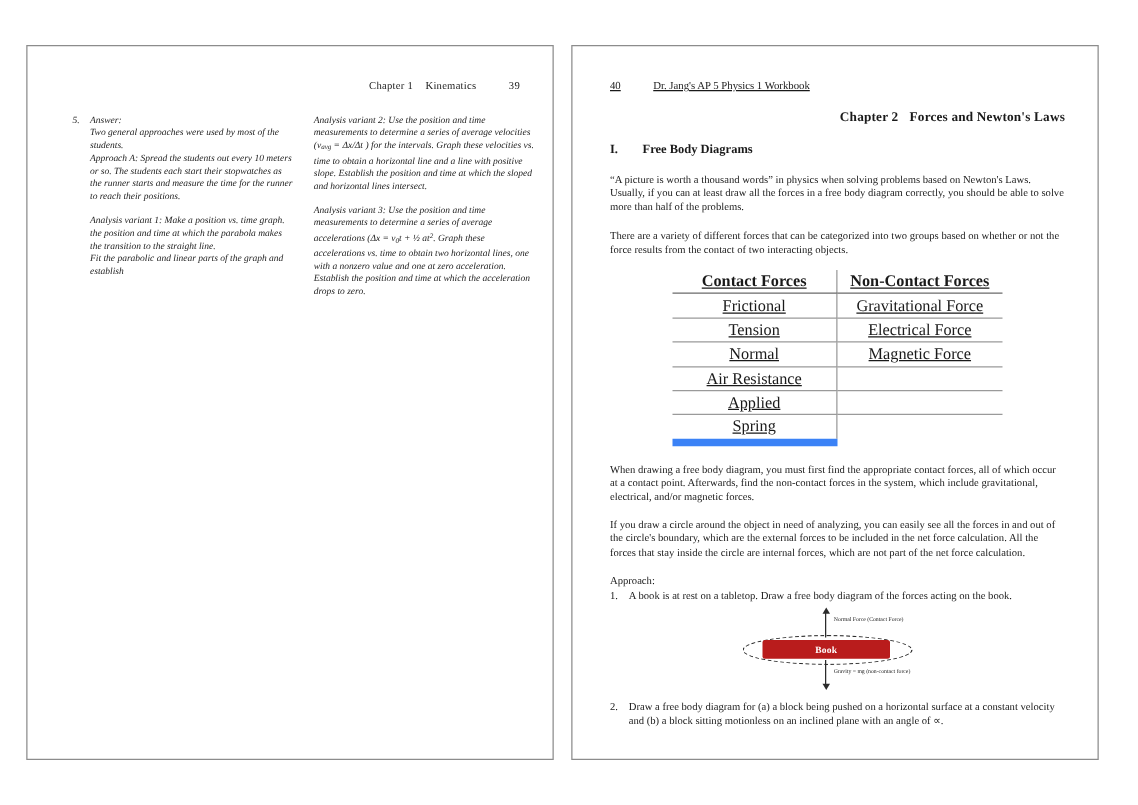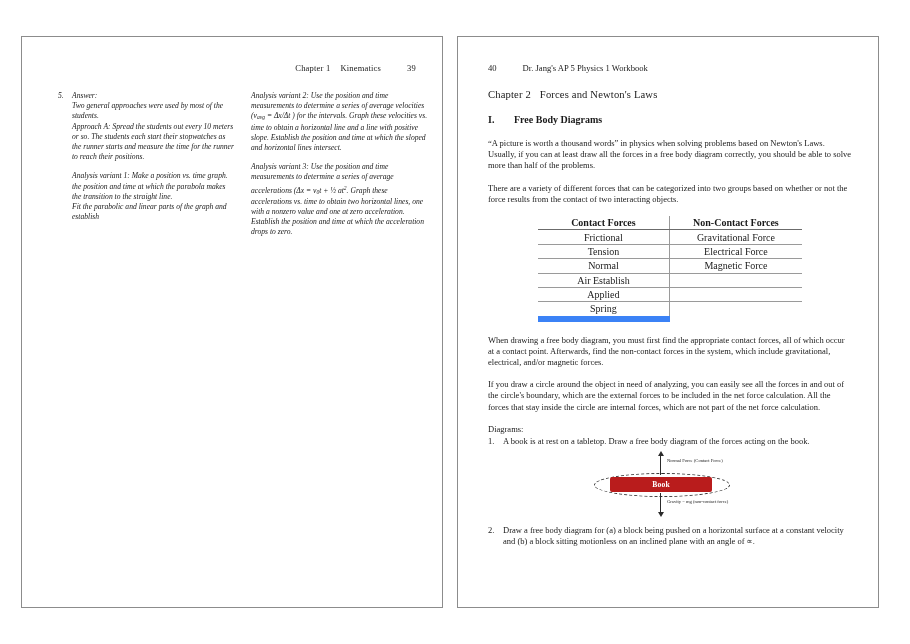--- a/index.html
+++ b/index.html
@@ -76,32 +76,33 @@
   .vsub { font-size: 5.6px; vertical-align: -1px; }
   .vsup { font-size: 5.6px; vertical-align: 3px; }
 
   
   .r-header {
     position: absolute;
     top: 26px;
     left: 30px;
     font-size: 8.6px;
     white-space: nowrap;
+    text-decoration: underline;
   }
   .r-header .pno { margin-right: 26px; }
 
   .r-body {
     position: absolute;
     top: 52px;
     left: 30px;
     right: 26px;
   }
   .chapter-title {
-    text-align: left;
-    font-weight: normal;
+    text-align: right;
+    font-weight: bold;
     font-size: 10.6px;
     letter-spacing: 0.15px;
     margin: 0 0 14px 0;
   }
   .chapter-title .sp { display: inline-block; width: 9px; }
 
   .sec-head {
     font-weight: bold;
     font-size: 10px;
     margin: 0 0 13px 0;
@@ -116,24 +117,25 @@
     text-align: left;
   }
 
   
   .forces-table {
     border-collapse: collapse;
     margin: 2px auto 13px auto;
     width: 264px;
   }
   .forces-table td, .forces-table th {
-    font-size: 10px;
+    font-size: 13px;
     text-align: center;
     padding: 1.2px 4px;
     border-bottom: 1px solid #9a9a9a;
+    text-decoration: underline;
   }
   .forces-table th {
     font-weight: bold;
     border-bottom: 1px solid #6b6b6b;
   }
   .forces-table .c1 { width: 132px; border-right: 1px solid #9a9a9a; }
   .forces-table .c2 { width: 132px; }
   .forces-table tr.last td { border-bottom: none; }
   .forces-table tr.last td.c1 { border-bottom: 6px solid #3b82f6; }
 
@@ -300,38 +302,38 @@
           </tr>
           <tr>
             <td class="c1">Tension</td>
             <td class="c2">Electrical Force</td>
           </tr>
           <tr>
             <td class="c1">Normal</td>
             <td class="c2">Magnetic Force</td>
           </tr>
           <tr>
-            <td class="c1">Air Establish</td>
+            <td class="c1">Air Resistance</td>
             <td class="c2"></td>
           </tr>
           <tr>
             <td class="c1">Applied</td>
             <td class="c2"></td>
           </tr>
           <tr class="last">
             <td class="c1">Spring</td>
             <td class="c2"></td>
           </tr>
         </tbody>
       </table>
 
       <p class="para">When drawing a free body diagram, you must first find the appropriate contact forces, all of which occur at a contact point. Afterwards, find the non-contact forces in the system, which include gravitational, electrical, and/or magnetic forces.</p>
       <p class="para">If you draw a circle around the object in need of analyzing, you can easily see all the forces in and out of the circle's boundary, which are the external forces to be included in the net force calculation. All the forces that stay inside the circle are internal forces, which are not part of the net force calculation.</p>
 
-      <p class="examples-label">Diagrams:</p>
+      <p class="examples-label">Approach:</p>
 
       <div class="num-item">
         <span class="n">1.</span>
         <span class="t">A book is at rest on a tabletop. Draw a free body diagram of the forces acting on the book.</span>
       </div>
 
       <div class="fbd">
         <div class="fbd-inner">
           <div class="arrow-up"></div>
           <div class="lbl lbl-normal">Normal Force (Contact Force)</div>

